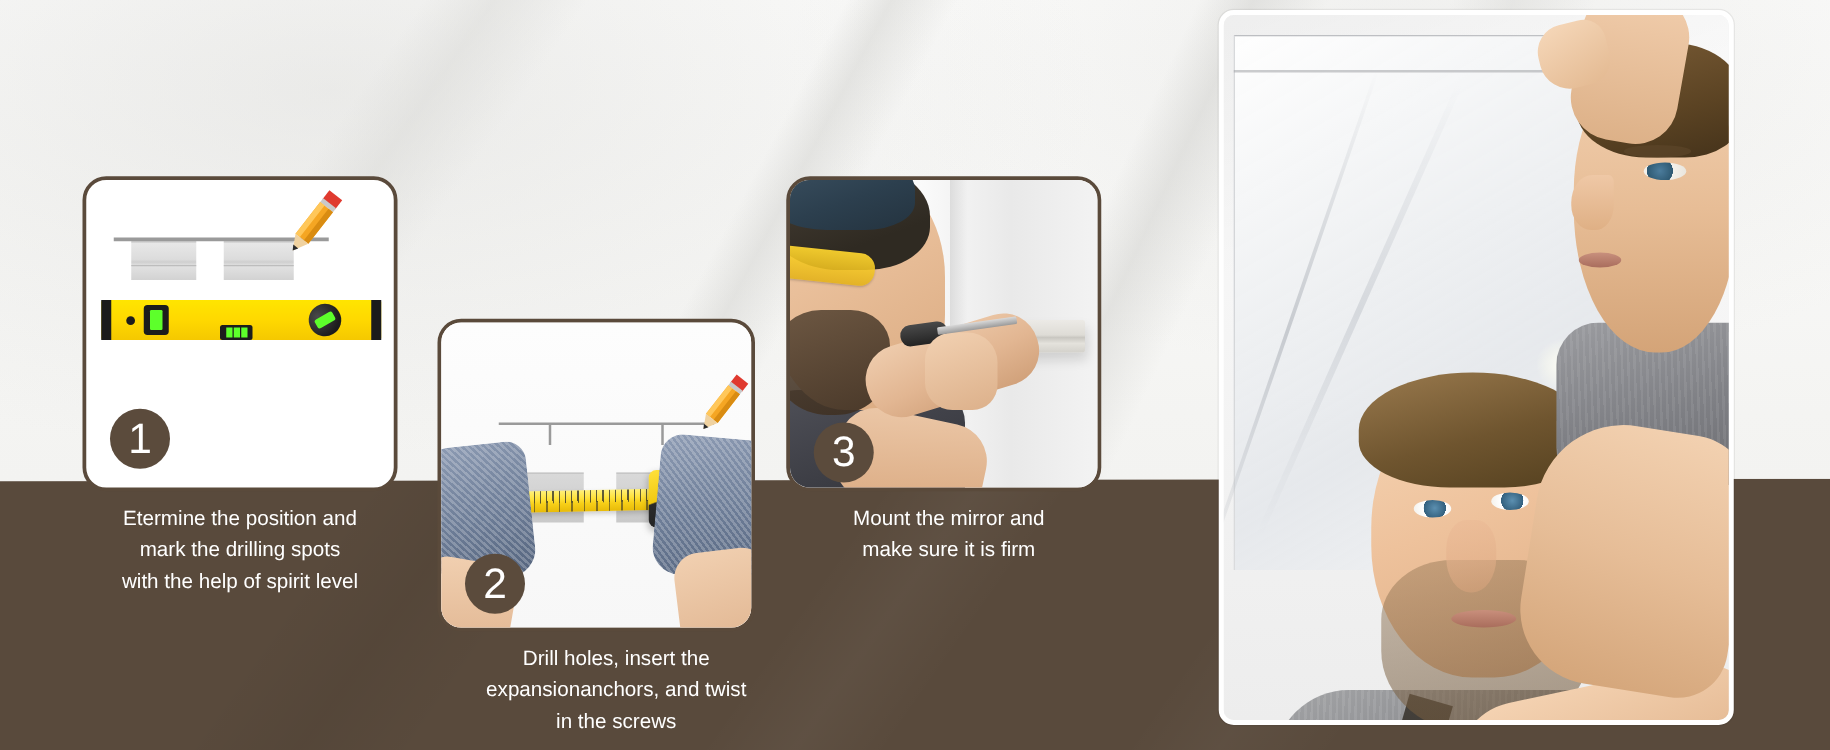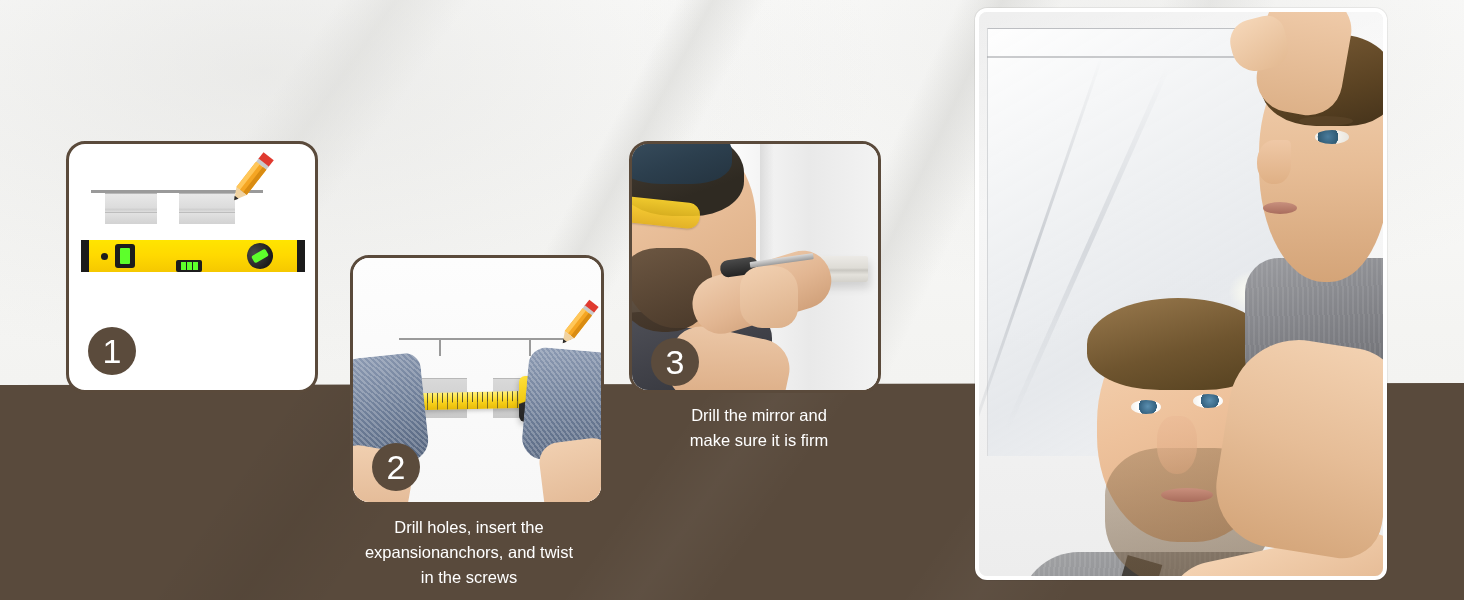--- a/index.html
+++ b/index.html
@@ -90,21 +90,21 @@
   
   .caption {
     position:absolute;
     color:#ffffff;
     font-size:16.5px;
     line-height:25px;
     text-align:center;
     white-space:pre-line;
   }
   .caption-1 { left:47px;  top:403px; width:290px; }
-  .caption-2 { left:332px; top:515px; width:274px; }
+  .caption-2 { left:356px; top:515px; width:274px; }
   .caption-3 { left:638px; top:403px; width:242px; }
 
   
   .bracket-line { position:absolute; background:#9a9a9a; }
   .bracket-body {
     position:absolute;
     background:linear-gradient(180deg,#e8e8e8 0%,#dcdcdc 45%,#cfcfcf 52%,#e2e2e2 62%,#d2d2d2 100%);
     border-top:1px solid #b8b8b8;
   }
 
@@ -469,20 +469,23 @@
             <div class="g"></div>
             <div class="g"></div>
           </div>
         <div class="vial-round" style="left:166px; top:3px; width:26px; height:26px; transform:rotate(-30deg);">
             <div class="g"></div>
           </div>
       </div>
     </div>
   </div>
   <div class="badge badge-1">1</div>
+  <div class="caption caption-1">Etermine the position and
+mark the drilling spots
+with the help of spirit level</div>
 
   <div class="card card-2">
     <div class="photo">
       <div class="c2-bg"></div>
 
       <div class="bracket-line" style="left:46px; top:80px; width:172px; height:2px;"></div>
       <div class="bracket-line" style="left:86px; top:82px; width:2px; height:16px;"></div>
       <div class="bracket-line" style="left:176px; top:82px; width:2px; height:16px;"></div>
 
       <div class="pencil" style="left:196px; top:36px; width:58px; height:58px;">
@@ -532,21 +535,21 @@
       <div class="c3-beanie"></div>
       <div class="c3-glasses"></div>
       <div class="c3-upperarm"></div>
       <div class="c3-forearm"></div>
       <div class="c3-handle"></div>
       <div class="c3-fist"></div>
       <div class="c3-screwdriver"></div>
     </div>
   </div>
   <div class="badge badge-3">3</div>
-  <div class="caption caption-3">Drill the mirror and
+  <div class="caption caption-3">Mount the mirror and
 make sure it is firm</div>
 
   <div class="hero">
     <div class="hero-inner">
       <div class="hero-wall"></div>
       <div class="hero-mirror"></div>
       <div class="hero-mirror-edge"></div>
       <div class="hero-mirror-diag"></div>
       <div class="hero-mirror-diag2"></div>
       <div class="hero-highlight"></div>

